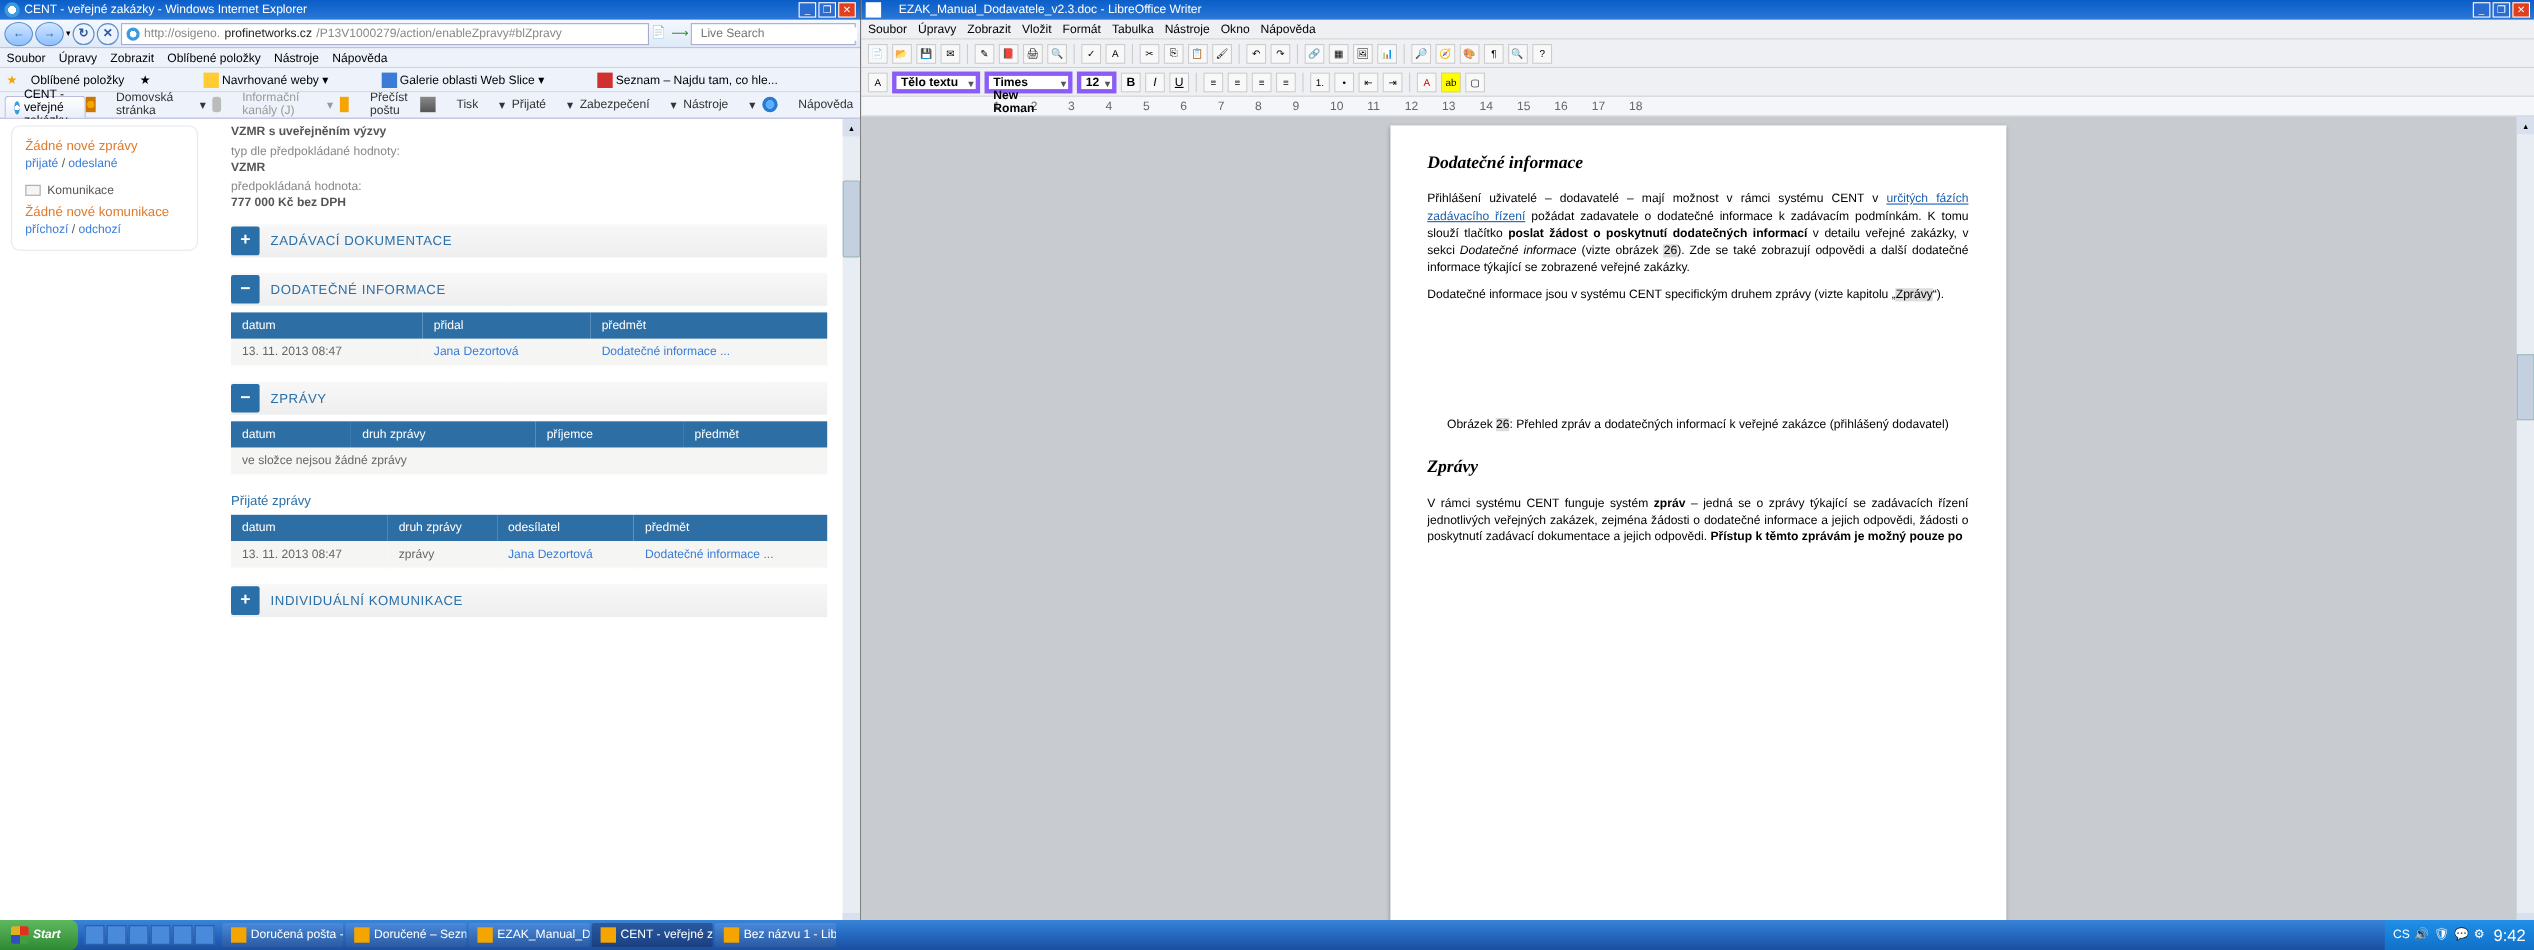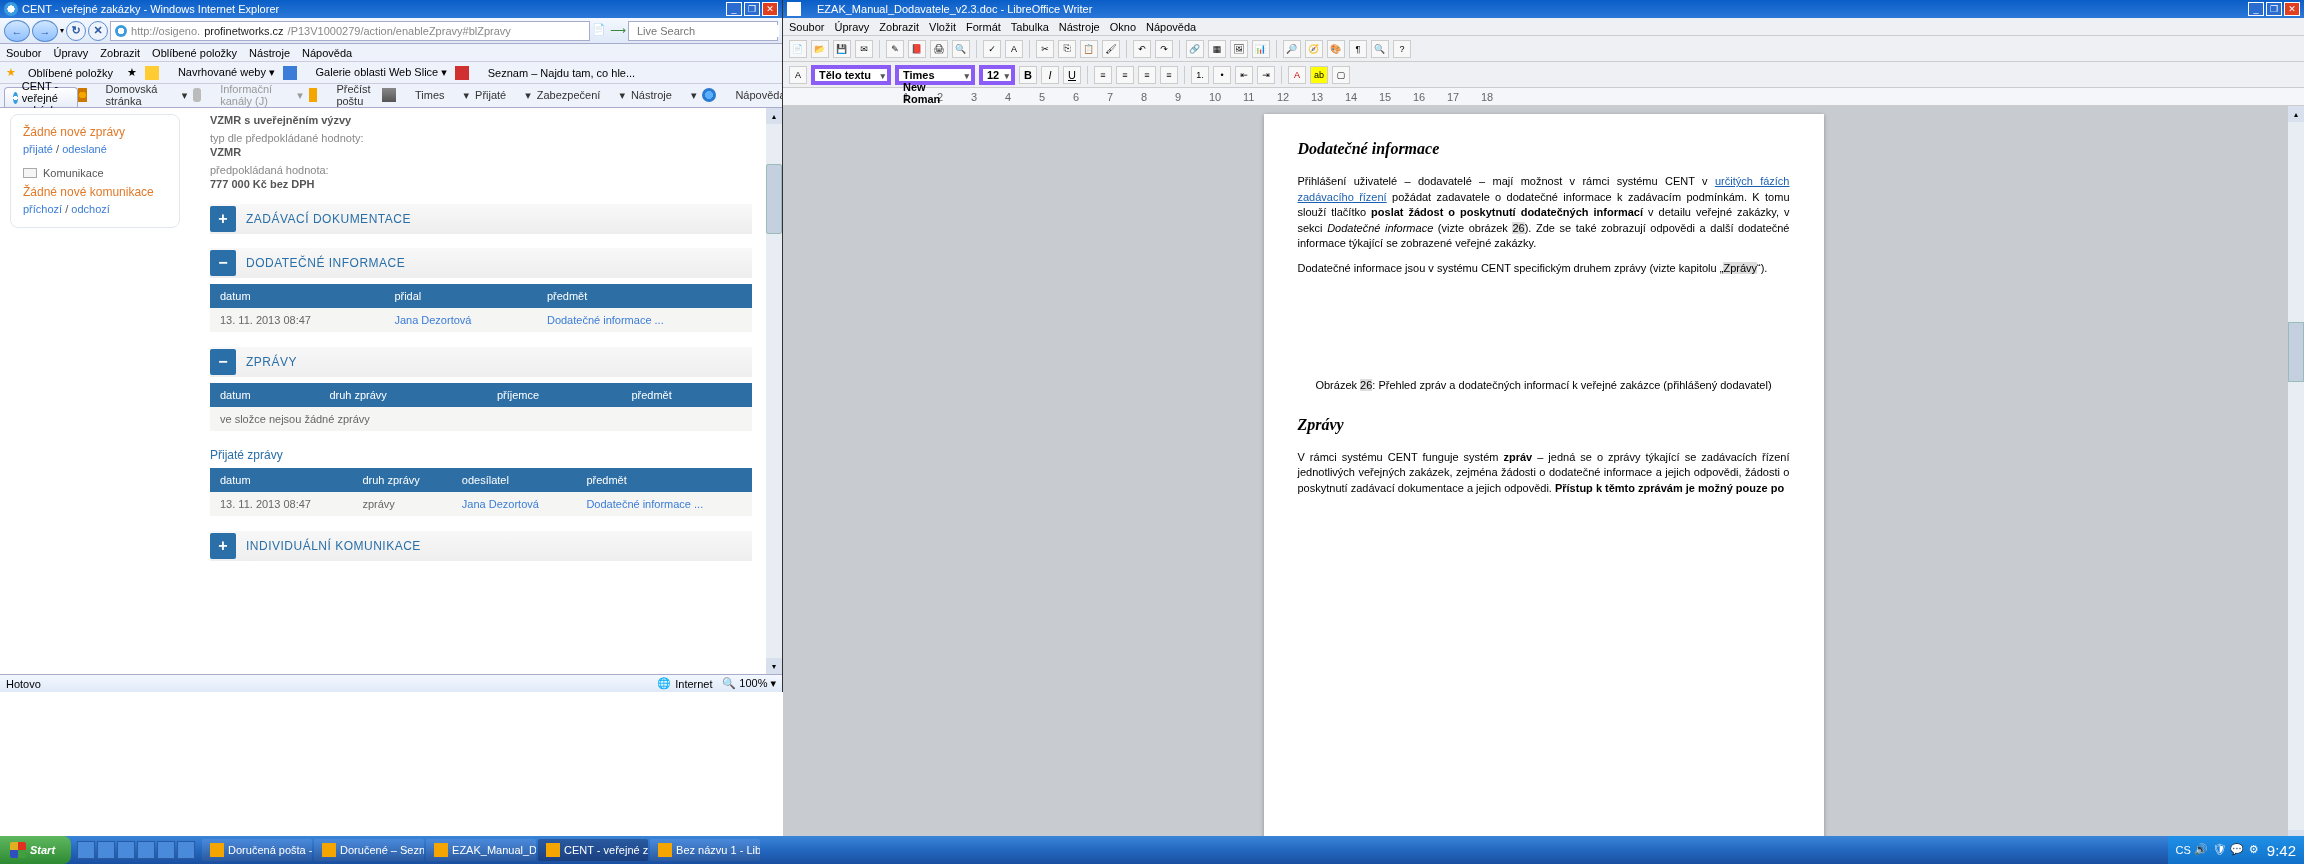--- a/index.html
+++ b/index.html
@@ -1,19 +1,19 @@
 <!DOCTYPE html>
 <html><head>
 <meta charset="utf-8">
 <style>
 * { margin: 0; padding: 0; box-sizing: border-box; font-family: Tahoma, Arial, sans-serif; font-size: 11px; }
 body { display: flex; width: 2304px; height: 864px; background: #fff; overflow: hidden; }
 
 
-.ie-app { width: 783px; height: 692px; display: flex; flex-direction: column; border-right: 1px solid #333; }
+.ie-app { width: 783px; height: 864px; display: flex; flex-direction: column; border-right: 1px solid #333; }
 .ie-titlebar { height: 18px; background: linear-gradient(to bottom, #0a5ec7, #2b78d8); color: #fff; display: flex; align-items: center; padding: 0 4px; }
 .ie-title { flex: 1; font-size: 11px; }
 .ie-wb { display: flex; gap: 2px; }
 .ie-wb span { width: 16px; height: 14px; display: inline-flex; align-items: center; justify-content: center; background: #2b6cd0; border: 1px solid #fff; font-size: 9px; cursor: pointer; }
 .ie-wb .close { background: #e04020; }
 
 .ie-nav { height: 26px; background: linear-gradient(#f4f8ff,#dfe9f7); display: flex; align-items: center; padding: 2px 4px; gap: 2px; border-bottom: 1px solid #aac; }
 .nav-arrow { width: 26px; height: 22px; border-radius: 50%; background: linear-gradient(#cfe5ff,#8fc0ff); border: 1px solid #5a8dce; display: flex; align-items: center; justify-content: center; color: #2a5aa0; font-weight: bold; cursor: pointer; }
 .nav-arrow.small { width: 20px; height: 20px; background: #eef3fb; }
 .addr { flex: 1; display: flex; align-items: center; height: 20px; background: #fff; border: 1px solid #aac; padding: 0 4px; gap: 4px; }
@@ -21,21 +21,21 @@
 .addr-domain { color: #222; }
 .addr-suffix { color: #888; }
 .search-box { width: 150px; height: 20px; background: #fff; border: 1px solid #aac; display: flex; align-items: center; padding: 0 4px; gap: 4px; }
 .search-box input { flex: 1; border: none; outline: none; color: #888; }
 
 .ie-menu { height: 18px; background: #eef3fb; display: flex; align-items: center; gap: 12px; padding: 0 6px; border-bottom: 1px solid #ccd; }
 .ie-menu span { cursor: pointer; }
 
 .ie-fav { height: 22px; background: #eef3fb; display: flex; align-items: center; gap: 8px; padding: 0 6px; border-bottom: 1px solid #ccd; }
 .fav-star { width: 14px; height: 14px; color: #f5a500; }
-.fav-link { color: #000; cursor: pointer; display: flex; align-items: center; gap: 19px; }
+.fav-link { color: #000; cursor: pointer; display: flex; align-items: center; gap: 3px; margin-left: 40px; }
 .fav-ico { width: 14px; height: 14px; background: #ffcc33; display: inline-block; }
 .fav-ico.blue { background: #3a7cd8; }
 .fav-ico.red { background: #d03030; }
 
 .ie-tabs { height: 24px; background: #eef3fb; display: flex; align-items: flex-end; padding: 0 4px; border-bottom: 1px solid #aac; }
 .ie-tab { height: 20px; background: linear-gradient(#fff,#e8eef8); border: 1px solid #aac; border-bottom: none; padding: 2px 8px; display: flex; align-items: center; gap: 4px; border-radius: 4px 4px 0 0; cursor: pointer; }
 .ie-cmdbar { flex: 1; display: flex; justify-content: flex-end; gap: 6px; padding-right: 6px; align-items: center; }
 .cmd { display: flex; align-items: center; gap: 19px; cursor: pointer; color: #333; }
 .cmd.gray { color: #999; }
 .cmd-ico { width: 14px; height: 14px; display: inline-block; }
@@ -199,21 +199,21 @@
       <span style="width:12px;height:12px;background:radial-gradient(circle,#fff 35%,#3a9be0 38%);border-radius:50%;"></span>
       <span>CENT - veřejné zakázky</span>
     </div>
     <div class="ie-cmdbar">
       <span class="cmd"><span class="cmd-ico ico-home"></span><span>Domovská stránka</span> ▾</span>
       <span class="cmd gray"><span class="cmd-ico ico-rss"></span><span>Informační kanály (J)</span> ▾</span>
       <span class="cmd">
           <span class="cmd-ico ico-mail"></span>
           <span>Přečíst poštu</span>
         </span>
-      <span class="cmd"><span class="cmd-ico ico-print"></span><span>Times</span> ▾</span>
+      <span class="cmd"><span class="cmd-ico ico-print"></span><span>Tisk</span> ▾</span>
       <span class="cmd"><span>Přijaté</span> ▾</span>
       <span class="cmd"><span>Zabezpečení</span> ▾</span>
       <span class="cmd"><span>Nástroje</span> ▾</span>
       <span class="cmd"><span class="cmd-ico ico-help"></span><span>Nápověda</span> ▾</span>
     </div>
   </div>
 
   <div class="ie-content">
     <div class="left-sidebar">
       <div class="box">

